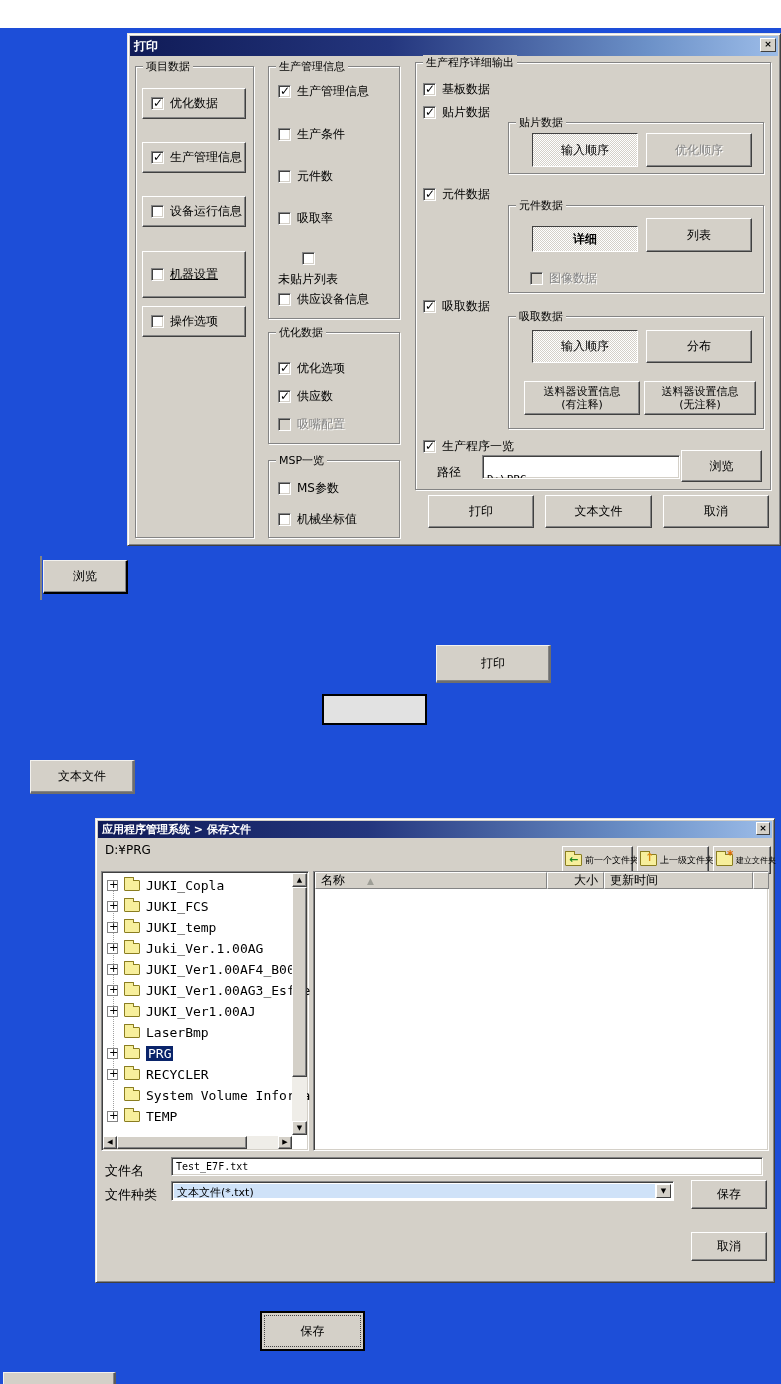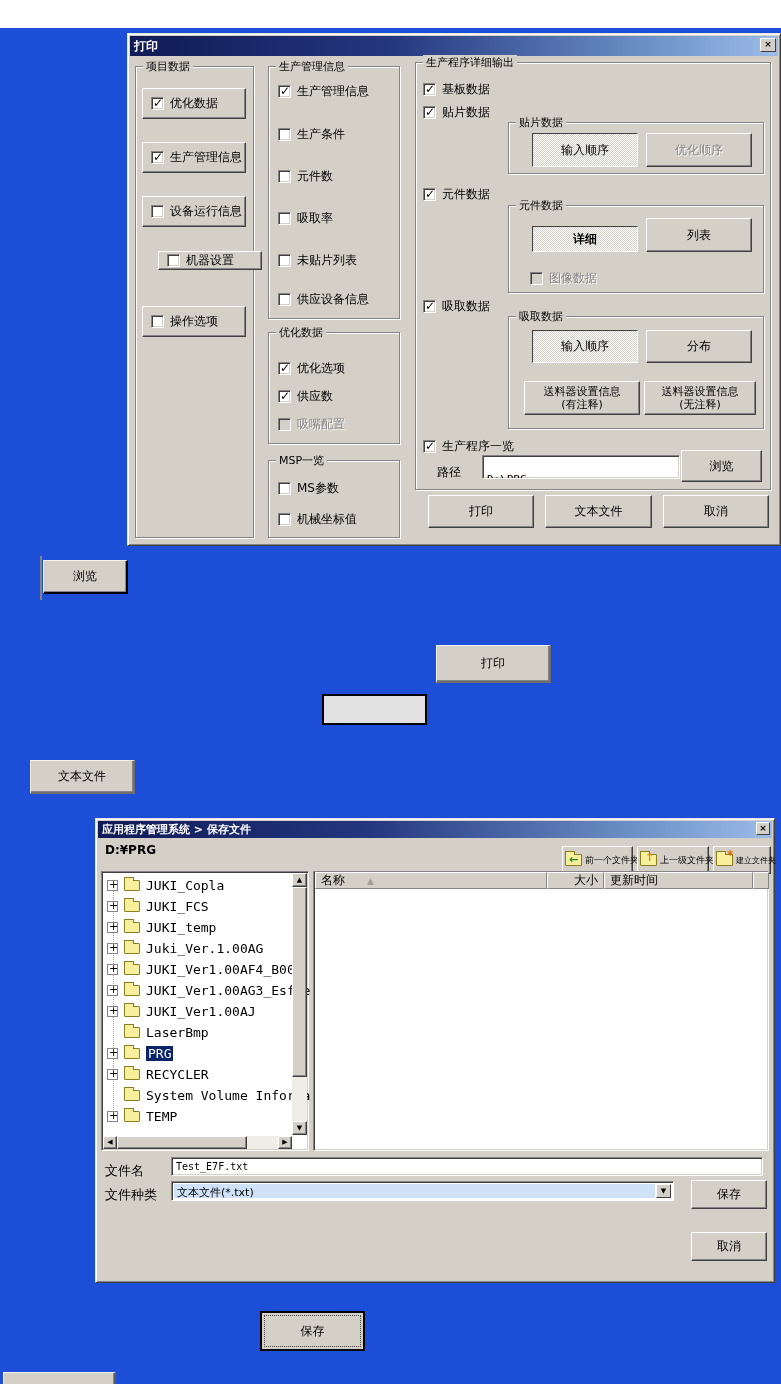--- a/index.html
+++ b/index.html
@@ -79,21 +79,21 @@
       <span class="cklabel">优化数据</span>
     </div>
     <div class="itembox" style="left:14px; top:108px; width:104px; height:31px;">
       <span class="cb on"></span>
       <span class="cklabel">生产管理信息</span>
     </div>
     <div class="itembox" style="left:14px; top:162px; width:104px; height:31px;">
       <span class="cb"></span>
       <span class="cklabel">设备运行信息</span>
     </div>
-    <div class="itembox" style="left:30px; top:217px; width:104px; height:19px;">
+    <div class="itembox" style="left:14px; top:217px; width:104px; height:47px;text-decoration:underline;">
       <span class="cb"></span>
       <span class="cklabel">机器设置</span>
     </div>
     <div class="itembox" style="left:14px; top:272px; width:104px; height:31px;">
       <span class="cb"></span>
       <span class="cklabel">操作选项</span>
     </div>
 
     <div class="grp" style="left:140px; top:32px; width:132px; height:253px;">
       <span class="grp-title">生产管理信息</span>
@@ -107,21 +107,21 @@
       <span class="cklabel">生产条件</span>
     </div>
     <div class="ckrow" style="left:150px; top:134px;">
       <span class="cb"></span>
       <span class="cklabel">元件数</span>
     </div>
     <div class="ckrow" style="left:150px; top:176px;">
       <span class="cb"></span>
       <span class="cklabel">吸取率</span>
     </div>
-    <div class="ckrow" style="left:150px; top:218px;">
+    <div class="ckrow" style="left:150px; top:218px;flex-direction:column;">
       <span class="cb"></span>
       <span class="cklabel">未贴片列表</span>
     </div>
     <div class="ckrow" style="left:150px; top:257px;">
       <span class="cb"></span>
       <span class="cklabel">供应设备信息</span>
     </div>
 
     <div class="grp" style="left:140px; top:298px; width:132px; height:112px;">
       <span class="grp-title">优化数据</span>
@@ -251,21 +251,21 @@
   <div class="btn" style="left:30px; top:732px; width:105px; height:34px; border-color:#f2f1ee #6e6e6e #6e6e6e #f2f1ee; border-bottom-width:2px; border-right-width:2px;">
     <span>文本文件</span>
   </div>
 
   <div class="dialog" style="left:95px; top:790px; width:680px; height:465px;">
     <div class="titlebar" style="height:17px; font-size:11px;">
       <span>应用程序管理系统 &gt; 保存文件</span>
     </div>
     <div class="xbtn" style="top:3px; right:4px; width:14px; height:13px; line-height:10px;">×</div>
 
-    <span class="ptext" style="left:9px; top:24px;font-weight:bold;">D:¥PRG</span>
+    <span class="ptext" style="left:9px; top:24px;">D:¥PRG</span>
 
     <div class="toolbtn" style="left:466px; top:27px; width:71px; height:28px;">
       <span class="fold">
           <span class="ov" style="left:3px; top:-2px; color:#1f8a1f; font-size:11px;">←</span>
         </span>
       <span>前一个文件夹</span>
     </div>
     <div class="toolbtn" style="left:541px; top:27px; width:72px; height:28px;">
       <span class="fold">
           <span class="ov" style="left:4px; top:-4px; color:#d88a10; font-size:11px;">↑</span>

